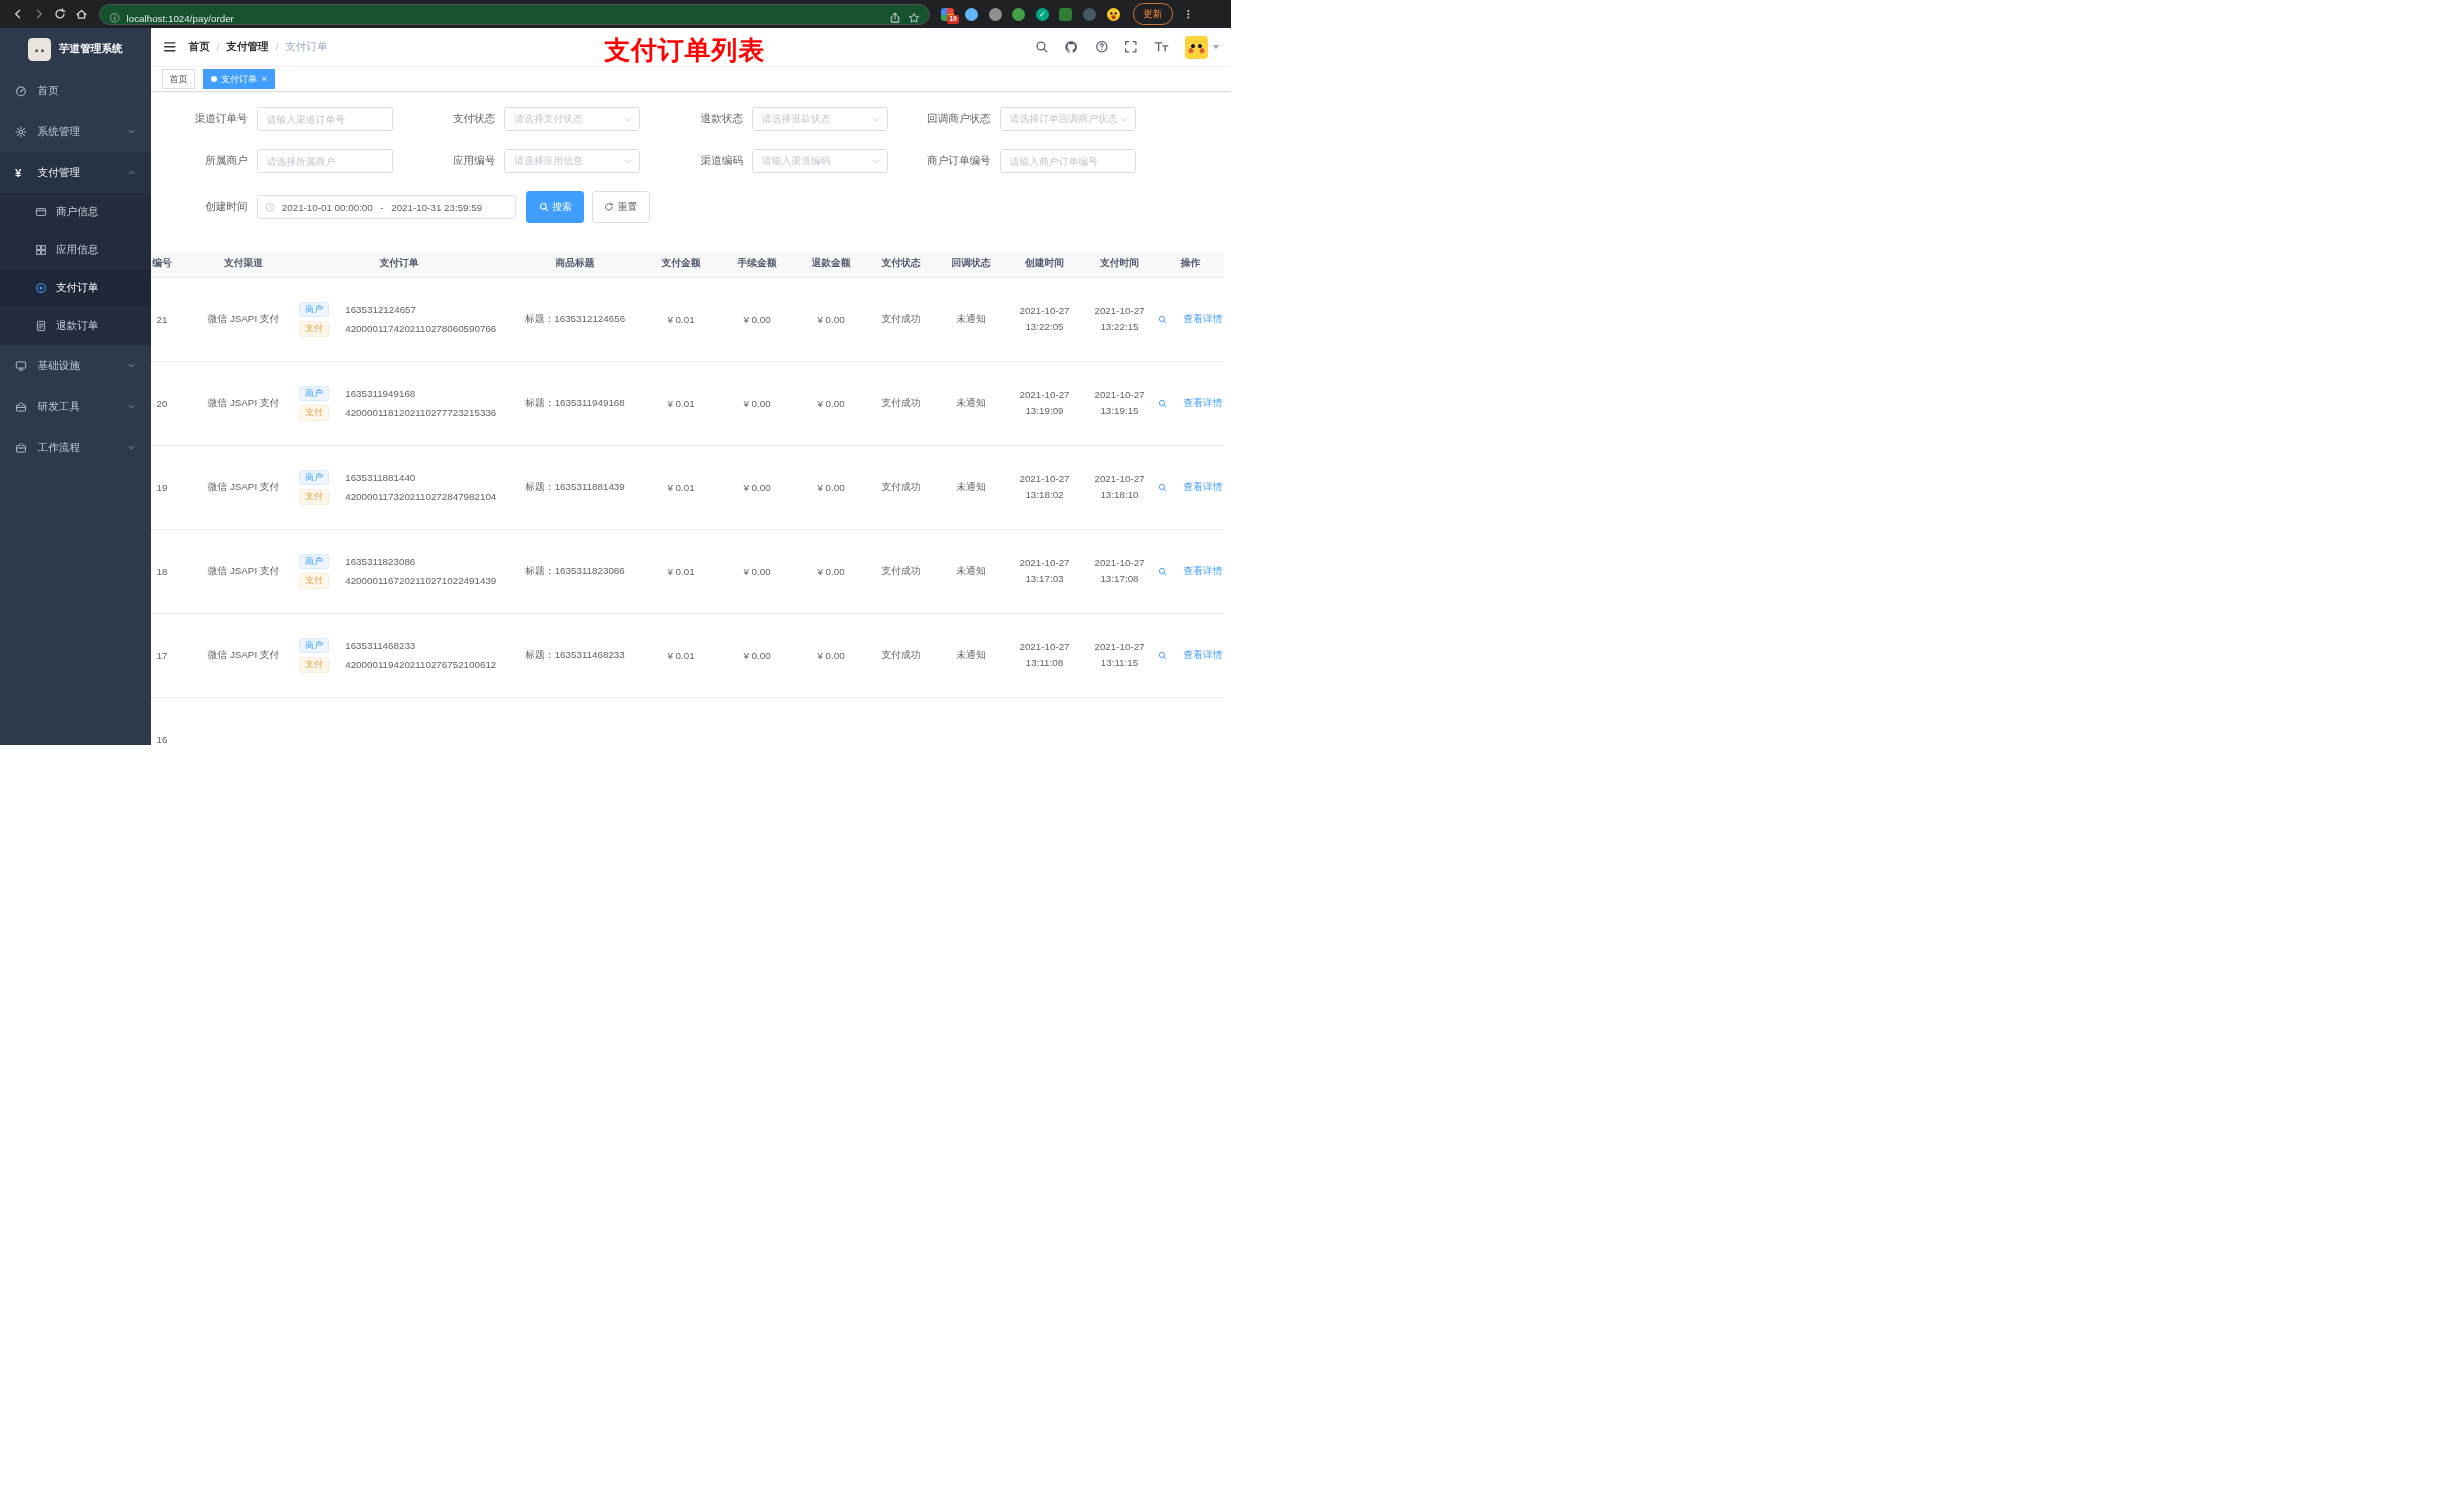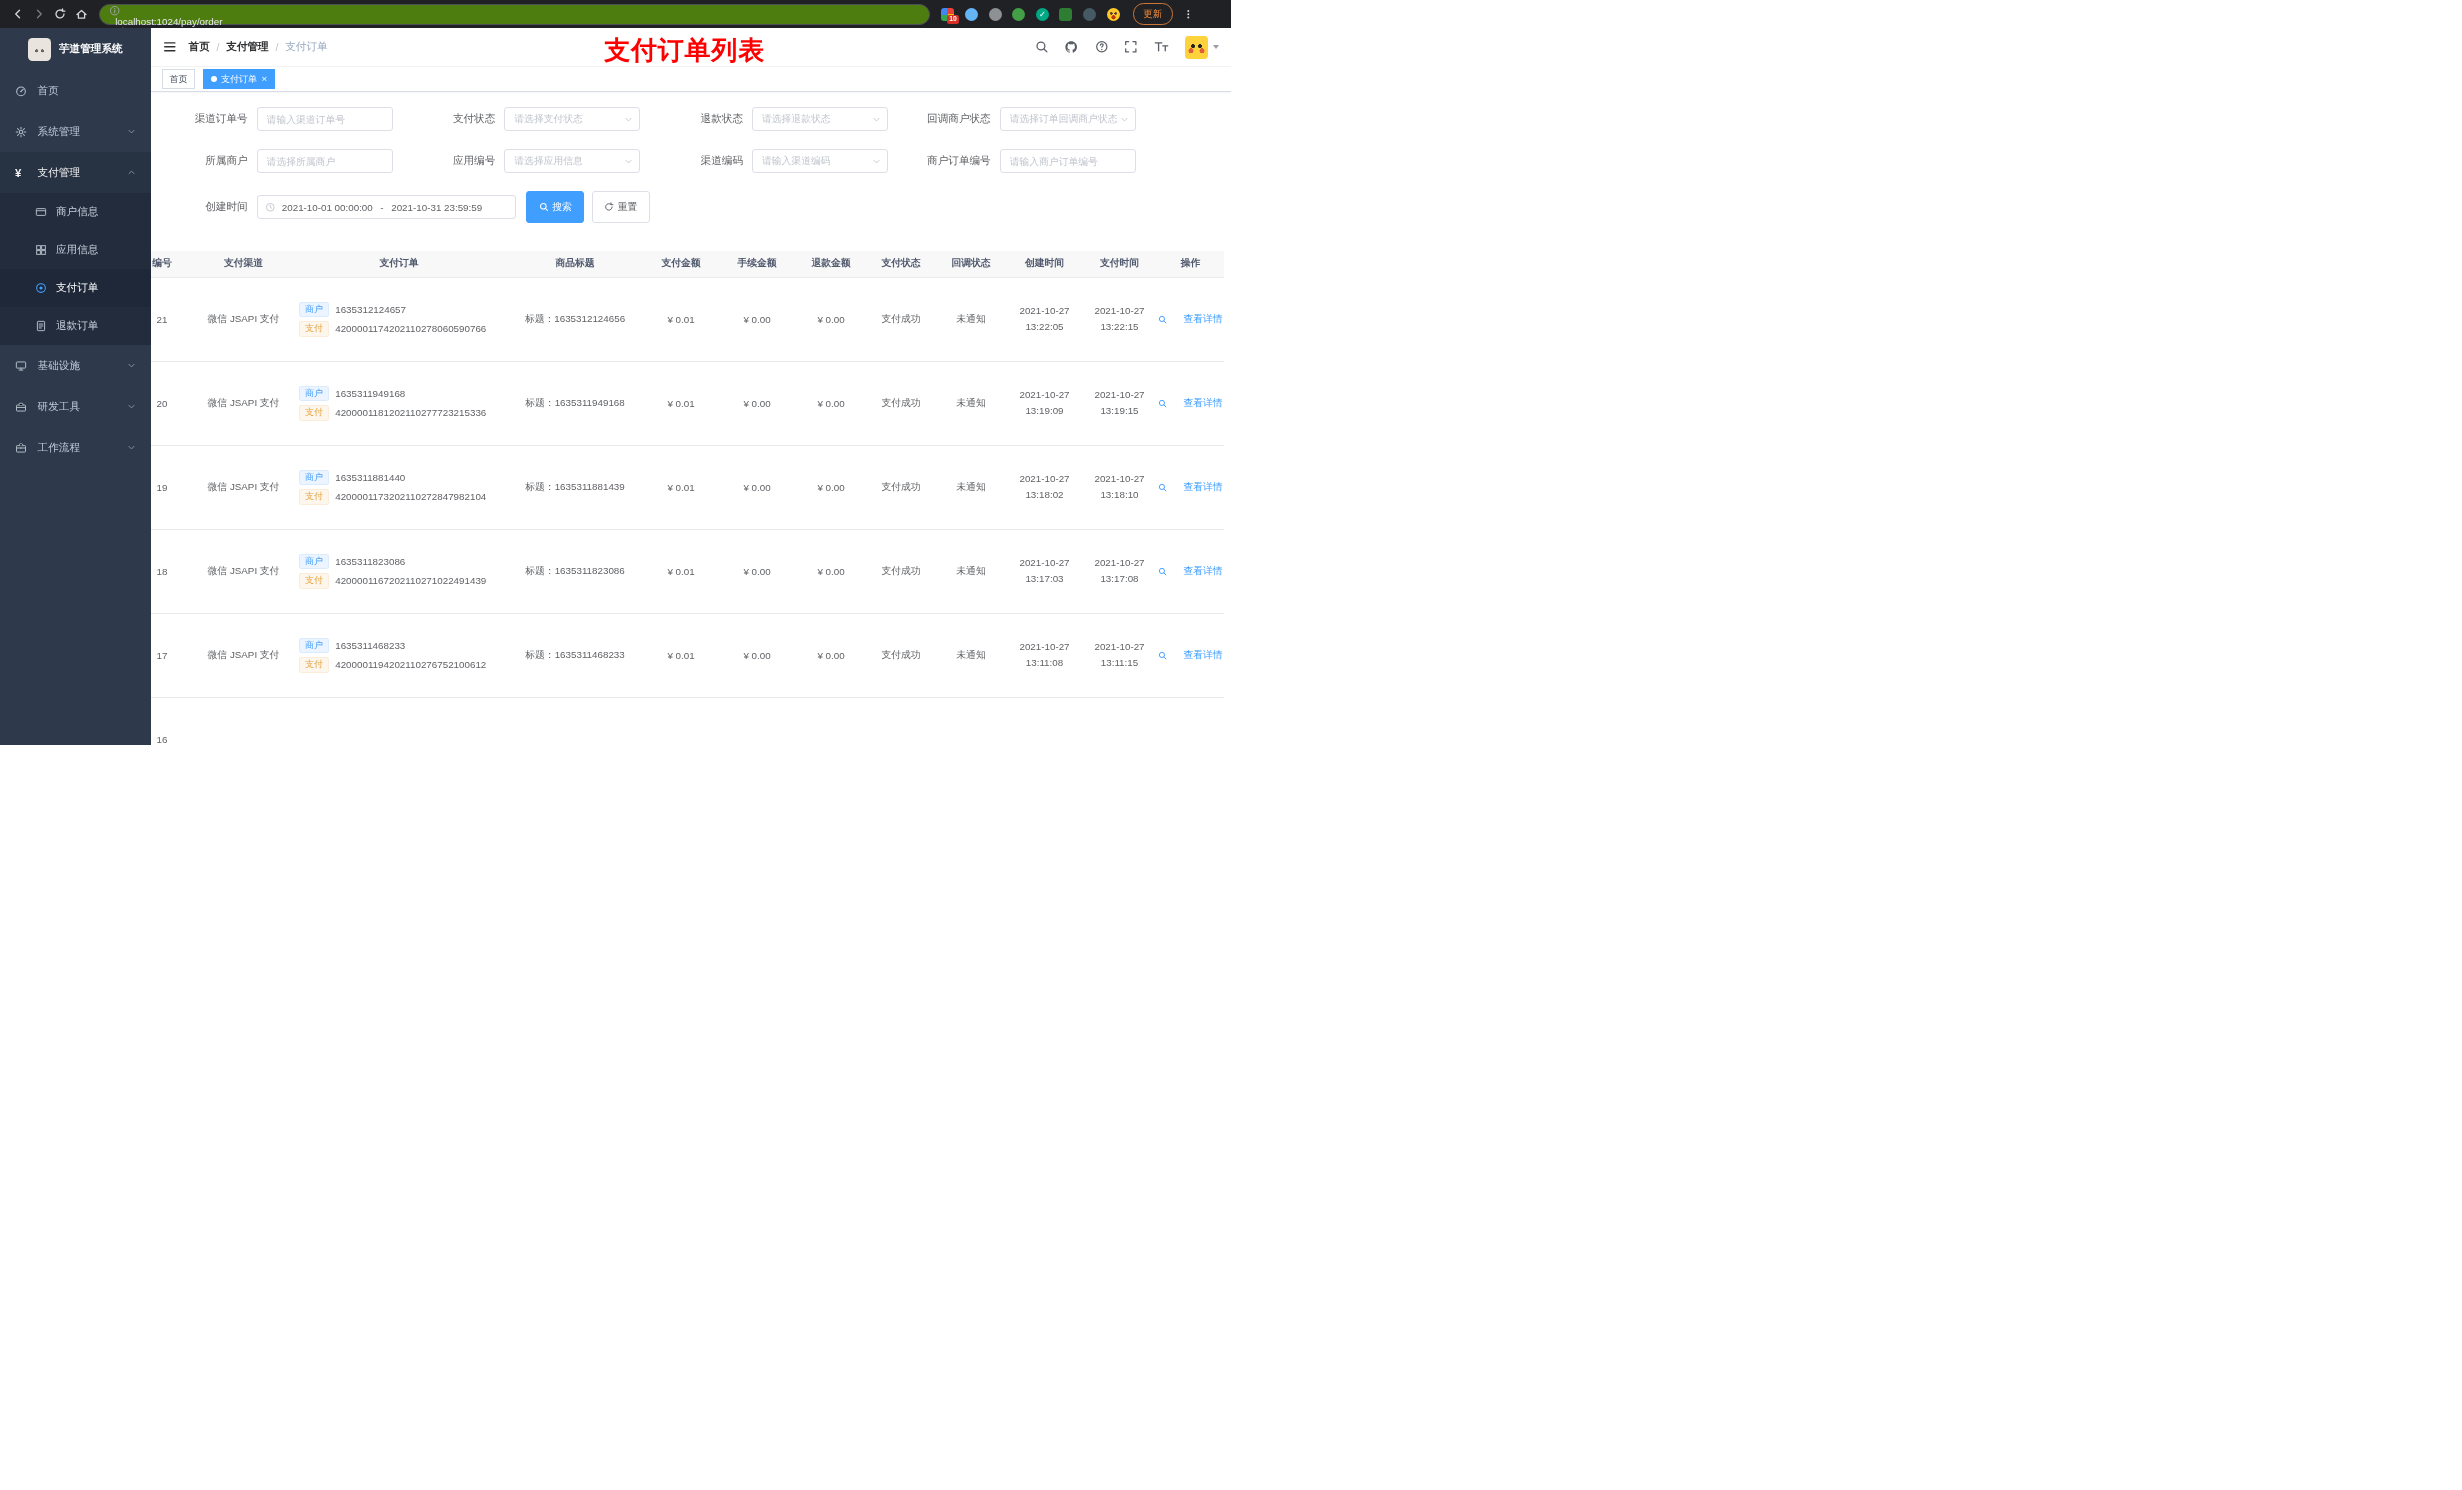--- a/index.html
+++ b/index.html
@@ -4,22 +4,22 @@
 <style>
   * { box-sizing: border-box; margin: 0; padding: 0; }
   html,body { width:1231px; height:745px; overflow:hidden;
     font-family:"Liberation Sans","DejaVu Sans",sans-serif; background:#fff; }
   svg { display:block; }
 
   
   .browser { height:28px; background:#202124; display:flex; align-items:center; padding:0 7.6px; }
   .nav-ico { width:21px; height:21px; border-radius:50%; display:flex; align-items:center; justify-content:center; color:#d2d4d7; flex:none; }
   .nav-ico.dim { color:#7a7d80; }
-  .omnibox { width:831px; height:21px; margin:0 6px 0 7.6px; background:#4d7c0f; border:0.8px solid #4d5156;
-    border-radius:10.6px; display:flex; align-items:flex-start; padding:0 9px; color:#9aa0a6;flex-direction:column; }
+  .omnibox { width:831px; height:21px; margin:0 6px 0 7.6px; background:#14532d; border:0.8px solid #4d5156;
+    border-radius:10.6px; display:flex; align-items:flex-end; padding:0 9px; color:#9aa0a6; }
   .omni-url { color:#e8eaed; font-size:9.8px; margin-left:6px; flex:1; }
   .omni-ico { color:#c7cacd; margin-left:7.6px; }
   .ext-row { display:flex; align-items:center; }
   .ext { width:13px; height:13px; border-radius:3px; margin:0 5.3px; position:relative; flex:none; }
   .ext.round { border-radius:50%; }
   .ext-badge { position:absolute; right:-4.5px; bottom:-3px; background:#d93025; color:#fff; font-size:6.8px;
     line-height:8.3px; padding:0 2.3px; border-radius:2.3px; font-weight:700; }
   .ext-grid { background:conic-gradient(#ea4335 0 25%, #fbbc04 0 50%, #34a853 0 75%, #4285f4 0); }
   .ext-blue { background:#64b5f6; } .ext-gray { background:#8d9194; } .ext-green { background:#43a047; }
   .ext-check { background:#00a884; color:#fff; font-size:8.3px; text-align:center; line-height:13px; }
@@ -113,21 +113,21 @@
   .table-wrap { margin-top:9.8px; overflow:hidden; flex:1; }
   table { border-collapse:collapse; table-layout:fixed; width:1095px; margin-left:-23px; }
   th { height:26.5px; background:#f8f8f9; color:#515a6e; font-size:9.8px; font-weight:700;
     border-bottom:0.8px solid #e8eaec; text-align:center; white-space:nowrap; }
   td { height:84px; font-size:9.8px; color:#606266; text-align:center; border-bottom:0.8px solid #e8eaec;
     vertical-align:middle; white-space:nowrap; }
   col.c0{width:68px} col.c1{width:95px} col.c2{width:216px} col.c3{width:136px} col.c4{width:76px}
   col.c5{width:76px} col.c6{width:72px} col.c7{width:68px} col.c8{width:72px} col.c9{width:75px}
   col.c10{width:75px} col.c11{width:67px}
   td.c-order { text-align:left; padding-left:7.6px; }
-  .order-line { display:flex; align-items:center; gap:6px; margin:3.8px 0; }
+  .order-line { display:flex; align-items:center; gap:16px; margin:3.8px 0; }
   .badge { font-size:9px; line-height:13.6px; padding:0 5.3px; border-radius:2.3px; border:0.8px solid; flex:none; }
   .badge-blue { color:#409eff; background:#ecf5ff; border-color:#d9ecff; }
   .badge-yellow { color:#e6a23c; background:#fdf6ec; border-color:#faecd8; }
   .c-date div { line-height:1.65; }
   .detail-link { color:#409eff; display:inline-flex; align-items:center; gap:16px; text-decoration:none; cursor:pointer; }
 </style>
 </head>
 <body>
 
 <div class="browser">

